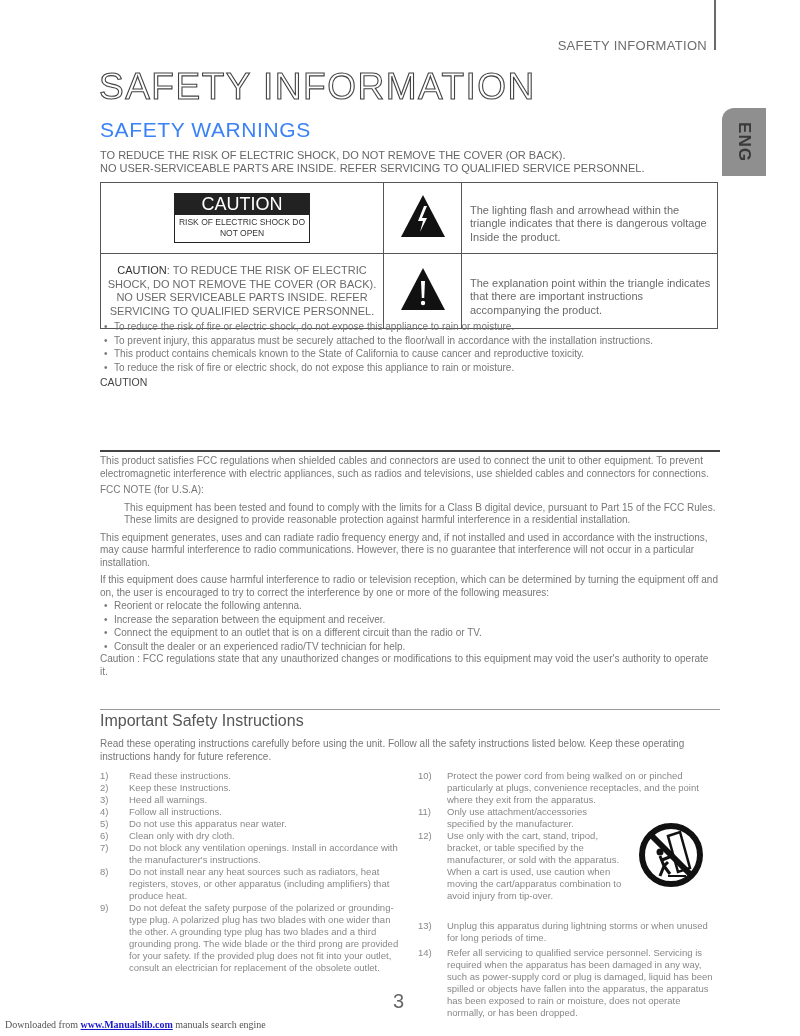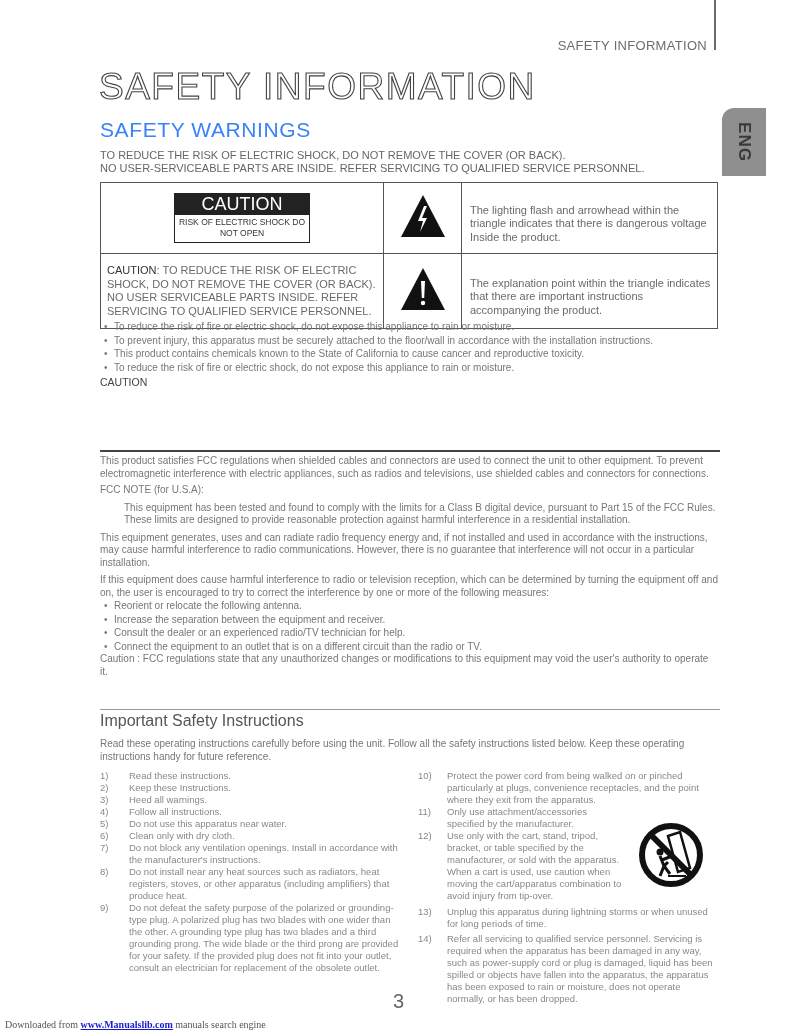--- a/index.html
+++ b/index.html
@@ -17,21 +17,21 @@
   .sub-title { left:100px; top:118px; font-size:21px; color:#3b82f6; letter-spacing:0.6px; }
   .intro { left:100px; top:149px; font-size:11px; line-height:13px; color:#666; width:640px; }
   table.caution { position:absolute; left:100px; top:182px; width:618px; border-collapse:collapse; }
   table.caution td { border:1px solid #555; vertical-align:middle; font-size:11px; line-height:13.5px; color:#6a6a6a; }
   .c1 { width:270px; height:68px; }
   .c2 { width:75px; text-align:center; }
   .c3 { padding:16px 6px 4px 8px; }
   .label-box { width:134px; margin:4px auto; border:1px solid #222; text-align:center; }
   .label-box .head { background:#222; color:#fff; font-size:18px; line-height:21px; }
   .label-box .body { font-size:8.5px; line-height:11px; color:#333; padding:2px 2px 3px; }
-  .c1b { padding:3px 6px; color:#777; }
+  .c1b { padding:3px 6px; color:#777;text-align:center; }
   .c1b b { color:#333; font-weight:normal; }
   .sec-label { font-size:10.5px; color:#444; }
   .bl { font-size:10px; line-height:13.5px; color:#777; padding-left:14px; text-indent:-10px; }
   .bl:before { content:"•"; display:inline-block; width:10px; text-indent:0; }
   .rule { height:1.5px; background:#444; }
   .para { font-size:10px; line-height:12.5px; color:#777; }
   .h2 { font-size:16px; color:#555; }
   .num-list { font-size:9.5px; line-height:12px; color:#888; }
   .num-list .item { display:flex; }
   .num-list .n { width:29px; flex:none; }
@@ -97,22 +97,22 @@
 <div class="abs rule" style="left:100px; top:450px; width:620px;"></div>
 
 <div class="abs" style="left:100px; top:455px; width:618px;">
   <div class="para">This product satisfies FCC regulations when shielded cables and connectors are used to connect the unit to other equipment. To prevent electromagnetic interference with electric appliances, such as radios and televisions, use shielded cables and connectors for connections.</div>
   <div class="para" style="margin-top:4px;">FCC NOTE (for U.S.A):</div>
   <div class="para" style="margin-top:5px;margin-left:24px;">This equipment has been tested and found to comply with the limits for a Class B digital device, pursuant to Part 15 of the FCC Rules. These limits are designed to provide reasonable protection against harmful interference in a residential installation.</div>
   <div class="para" style="margin-top:5px;">This equipment generates, uses and can radiate radio frequency energy and, if not installed and used in accordance with the instructions, may cause harmful interference to radio communications. However, there is no guarantee that interference will not occur in a particular installation.</div>
   <div class="para" style="margin-top:5px;">If this equipment does cause harmful interference to radio or television reception, which can be determined by turning the equipment off and on, the user is encouraged to try to correct the interference by one or more of the following measures:</div>
   <div class="bl">Reorient or relocate the following antenna.</div>
   <div class="bl">Increase the separation between the equipment and receiver.</div>
+  <div class="bl">Connect the equipment to an outlet that is on a different circuit than the radio or TV.</div>
   <div class="bl">Consult the dealer or an experienced radio/TV technician for help.</div>
-  <div class="bl">Connect the equipment to an outlet that is on a different circuit than the radio or TV.</div>
   <div class="para">Caution : FCC regulations state that any unauthorized changes or modifications to this equipment may void the user's authority to operate it.</div>
 </div>
 
 <div class="abs rule" style="left:100px; top:709px; width:620px; height:1px; background:#999;"></div>
 
 <div class="abs h2" style="left:100px; top:712px;">Important Safety Instructions</div>
 <div class="abs para" style="left:100px; top:738px; width:610px;">Read these operating instructions carefully before using the unit. Follow all the safety instructions listed below. Keep these operating instructions handy for future reference.</div>
 
 <div class="abs num-list" style="left:100px; top:770px; width:300px;">
   <div class="item">
@@ -173,21 +173,21 @@
       <svg width="66" height="66" viewBox="0 0 66 66">
         <circle cx="33" cy="33" r="29" fill="none" stroke="#111" stroke-width="6"></circle>
         <line x1="12" y1="12" x2="54" y2="54" stroke="#111" stroke-width="6"></line>
         <polygon points="30,14 42,10 52,46 40,50" fill="none" stroke="#111" stroke-width="2.5"></polygon>
         <circle cx="22" cy="30" r="3.5" fill="#111"></circle>
         <path d="M22,34 L26,44 L30,40 M26,44 L22,54 M26,44 L32,52 M24,38 L34,34" stroke="#111" stroke-width="3" fill="none"></path>
         <line x1="30" y1="54" x2="48" y2="54" stroke="#111" stroke-width="2"></line>
       </svg>
     </div>
   </div>
-  <div class="item" style="margin-top:4px;justify-content:flex-end;">
+  <div class="item" style="margin-top:18px;justify-content:flex-end;">
       <span class="n">13)</span>
       <span>Unplug this apparatus during lightning storms or when unused for long periods of time.</span>
     </div>
   <div class="item" style="margin-top:3px;">
       <span class="n">14)</span>
       <span>Refer all servicing to qualified service personnel. Servicing is required when the apparatus has been damaged in any way, such as power-supply cord or plug is damaged, liquid has been spilled or objects have fallen into the apparatus, the apparatus has been exposed to rain or moisture, does not operate normally, or has been dropped.</span>
     </div>
 </div>
 
 <div class="abs page-num">3</div>

